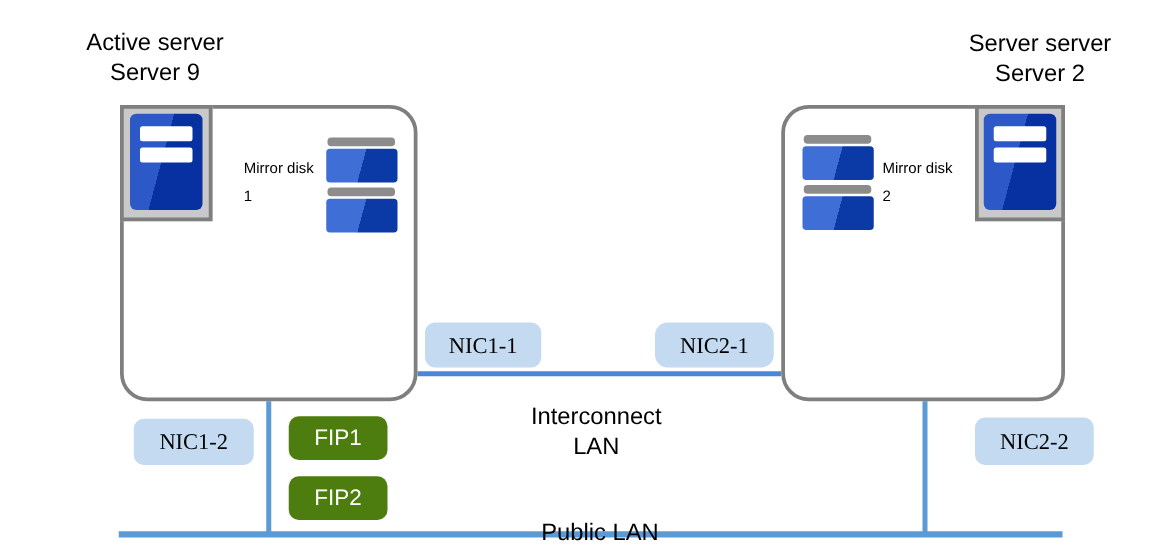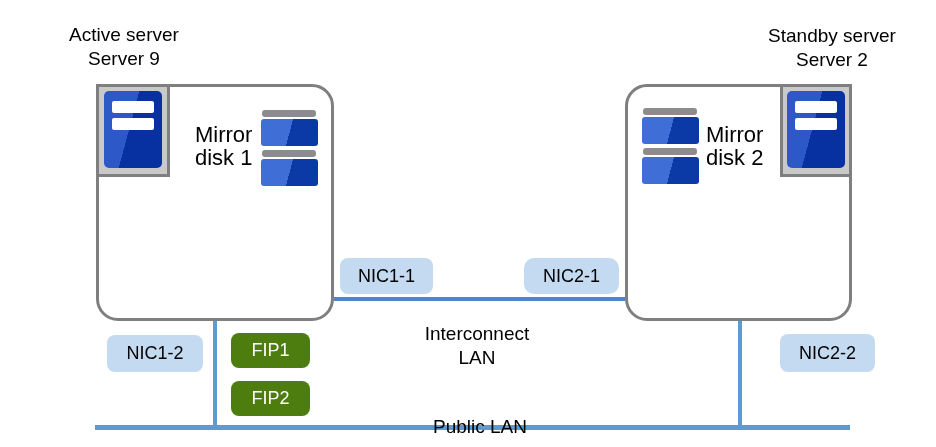--- a/index.html
+++ b/index.html
@@ -41,28 +41,28 @@
     background:#ffffff;border-radius:2px;
   }
 
   
   .disk-stack{width:57px;}
   .disk-cap{height:7px;background:#8C8C8C;border-radius:3px;margin:0 2px 2px 1px;}
   .disk-body{
     height:27px;border-radius:3px;margin-bottom:4px;
     background:linear-gradient(105deg,#3E6ED6 50%,#0B3AA6 50%);
   }
-  .mirror-label{font-size:22px;line-height:23px;}
+  .mirror-label{font-size:12px;line-height:23px;}
 
   
   .nic-badge{
     box-sizing:border-box;
     display:flex;align-items:center;justify-content:center;
     background:#C3DAF1;border-radius:8px;
-    font-size:18px;color:#000;
+    font-size:18px;color:#000;font-family:Liberation Serif, serif;
   }
   .fip-badge{
     box-sizing:border-box;
     display:flex;align-items:center;justify-content:center;
     background:#4d7c0f;border-radius:8px;
     font-size:18px;color:#ffffff;
   }
 
   
   .h-line{height:4px;}
@@ -75,21 +75,21 @@
 </head>
 <body>
 
 <div id="canvas">
 
   <div class="abs caption" style="left:39px;top:23px;width:170px;">
     <div>Active server</div>
     <div>Server 9</div>
   </div>
   <div class="abs caption" style="left:747px;top:24px;width:170px;">
-    <div>Standby server</div>
+    <div>Server server</div>
     <div>Server 2</div>
   </div>
 
   <div class="abs h-line line-interconnect" style="left:334px;top:297px;width:291px;"></div>
   <div class="abs v-line line-blue" style="left:213px;top:321px;height:106px;"></div>
   <div class="abs v-line line-blue" style="left:738px;top:321px;height:106px;"></div>
   <div class="abs h-line line-blue" style="left:95px;top:425px;width:755px;height:5px;"></div>
 
   <div class="abs server-box" style="left:96px;top:84px;width:238px;height:237px;"></div>
 

